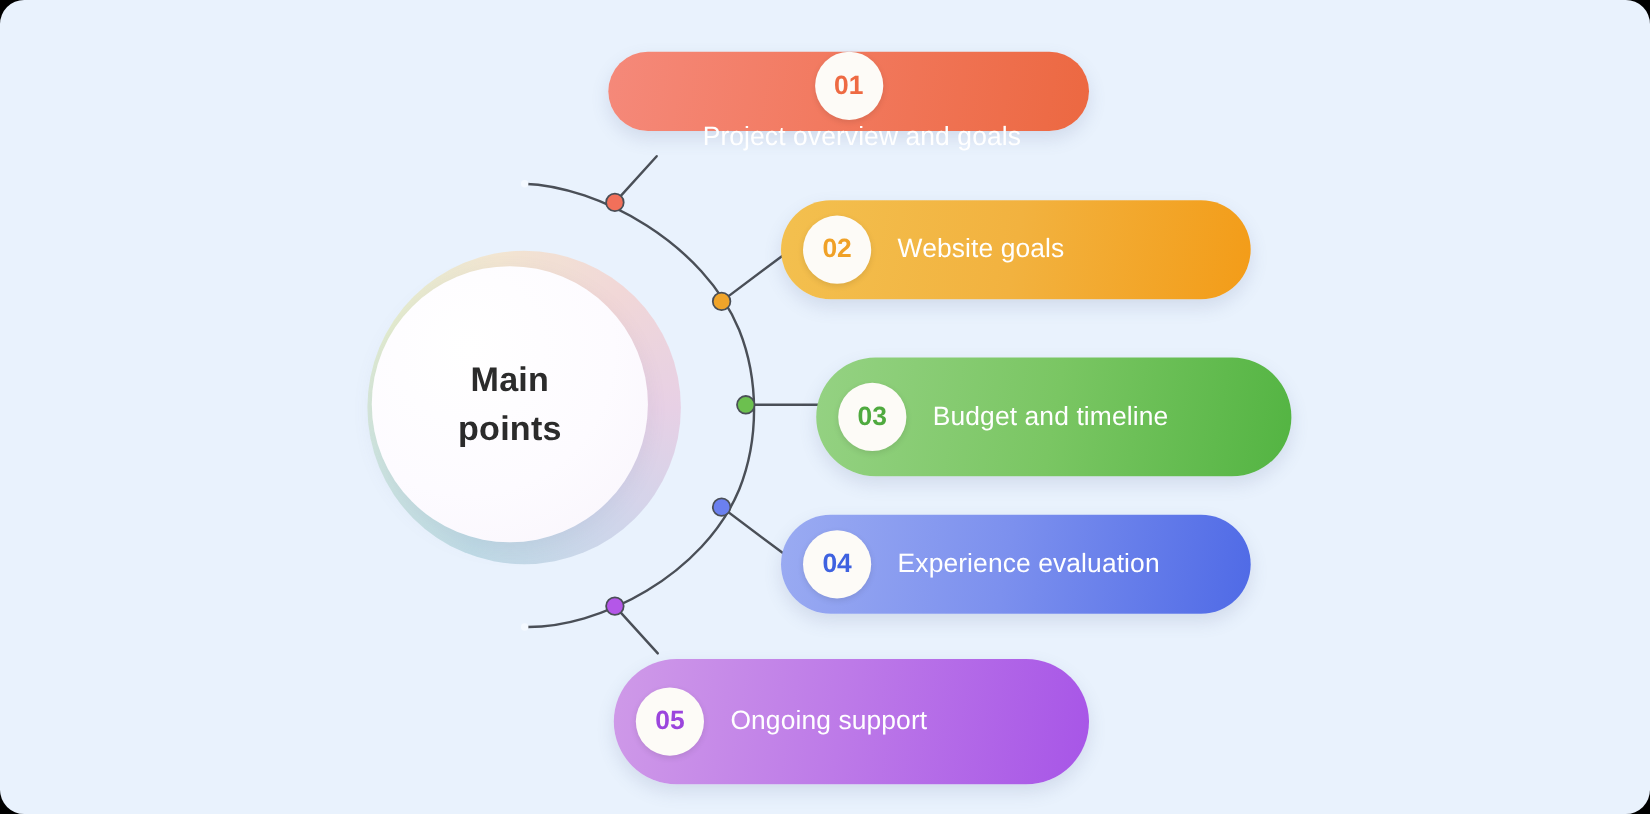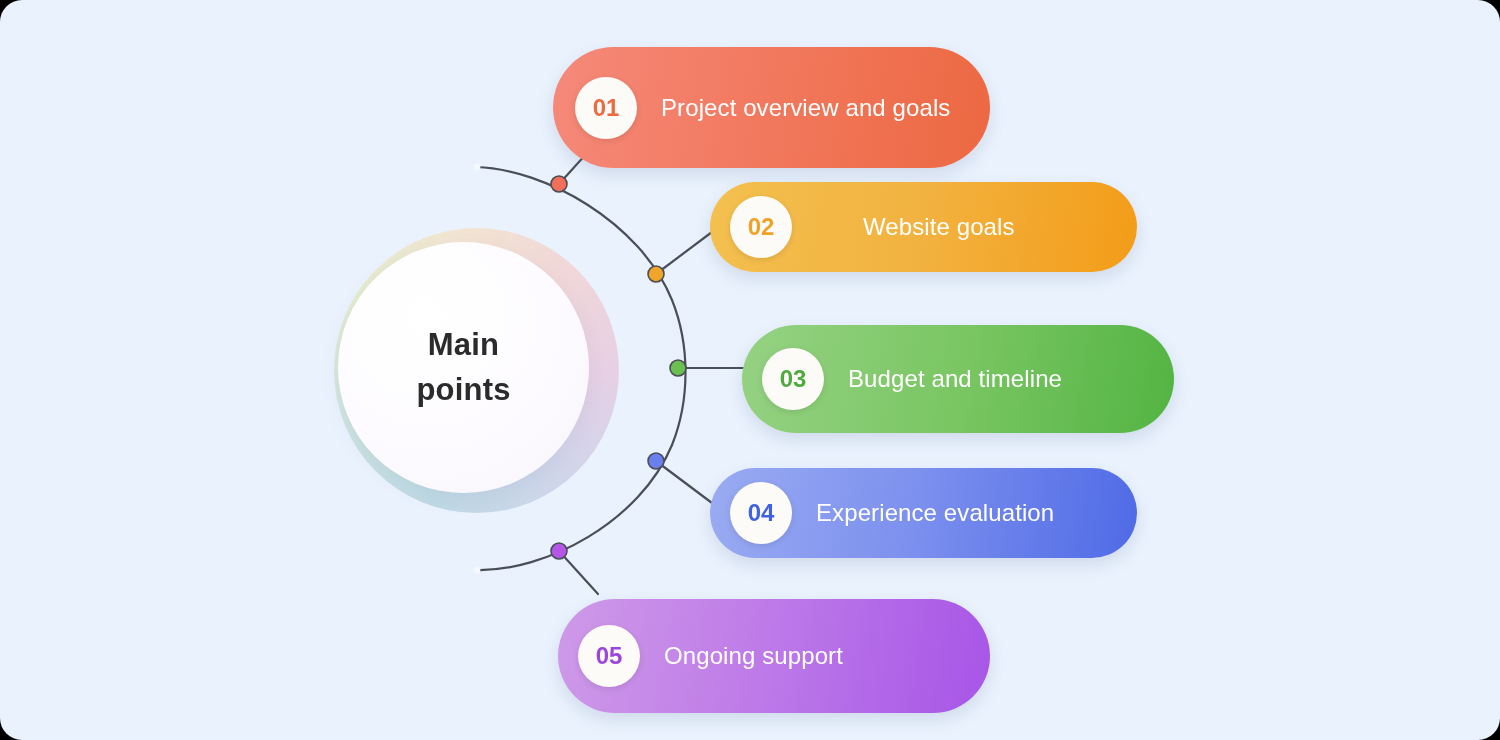--- a/index.html
+++ b/index.html
@@ -101,36 +101,36 @@
     color: #ffffff;
     font-size: 24px;
     font-weight: 500;
     line-height: 1.32;
     letter-spacing: 0.1px;
   }
 
   
   #pill-1 {
     left: 553px; top: 47px;
-    width: 437px; height: 121px;
+    width: 437px; height: 72px;
     background: linear-gradient(100deg, #f5897a 0%, #f27a60 45%, #ec6841 100%);
     padding: 0 22px 0 22px;
     box-sizing: border-box;
+    flex-direction: column;
   }
   #pill-1 .pill-badge { width: 62px; height: 62px; font-size: 24px; color: #ee6a43; }
   #pill-1 .pill-text { margin-left: 24px; max-width: 300px; }
 
   
   #pill-2 {
     left: 710px; top: 182px;
     width: 427px; height: 90px;
     background: linear-gradient(100deg, #f3c04f 0%, #f2b23f 50%, #f39c18 100%);
     padding: 0 20px;
     box-sizing: border-box;
-    gap: 47px;
   }
   #pill-2 .pill-badge { width: 62px; height: 62px; font-size: 24px; color: #f0a127; }
   #pill-2 .pill-text { margin-left: 24px; }
 
   
   #pill-3 {
     left: 742px; top: 325px;
     width: 432px; height: 108px;
     background: linear-gradient(100deg, #95d283 0%, #7ac663 50%, #53b442 100%);
     padding: 0 20px;

